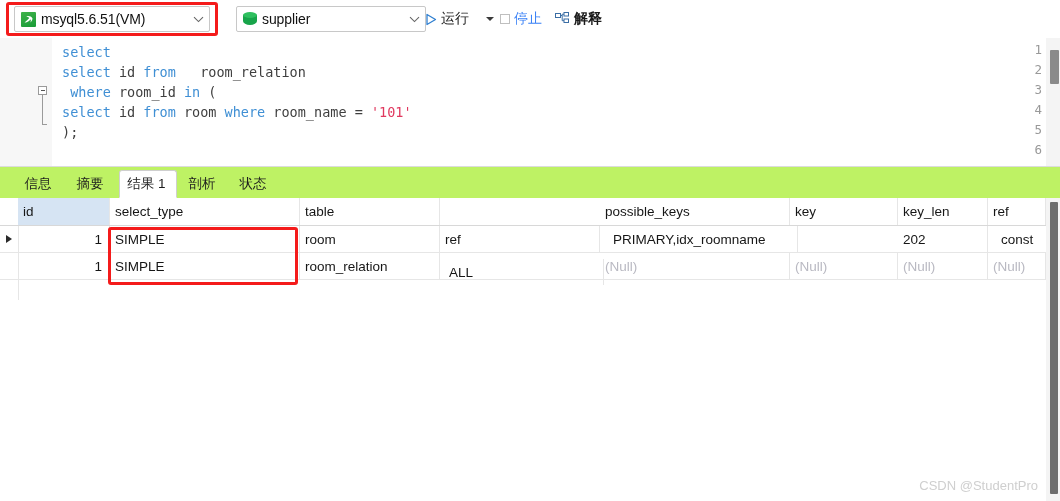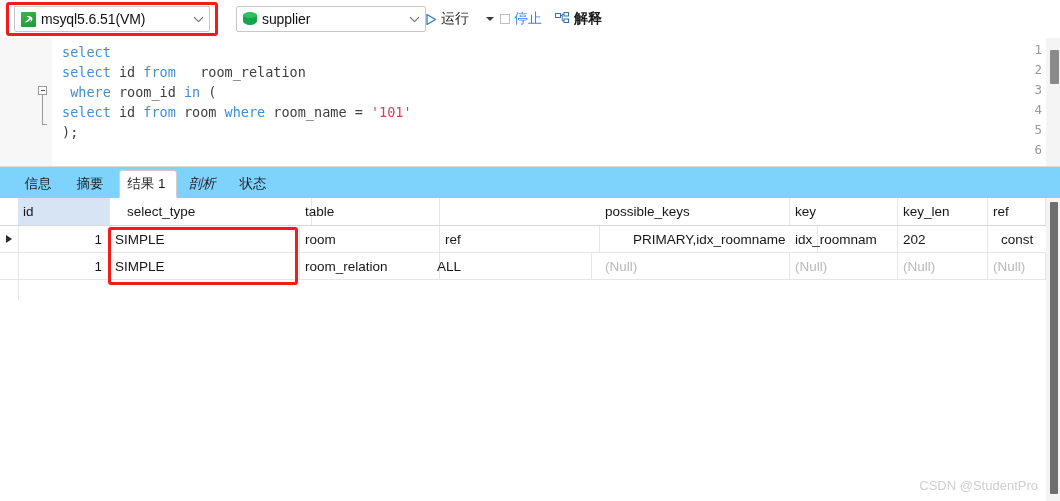--- a/index.html
+++ b/index.html
@@ -209,21 +209,21 @@
     width: 9px; height: 34px;
     background: #8a8a8a;
     border-radius: 1px;
   }
 
   
   .tabstrip {
     position: absolute;
     left: 0; top: 166px;
     width: 1060px; height: 32px;
-    background: #7dd3fc;
+    background: #bef264;
     border-top: 1px solid #dcdcdc;
   }
   .tabstrip::after {
     content: "";
     position: absolute;
     left: 0; bottom: 0;
     width: 1060px; height: 1px;
     background: #cfcfcf;
   }
   .tab {
@@ -417,57 +417,56 @@
 
   <div class="editor-vscroll">
     <div class="editor-vthumb"></div>
   </div>
 </div>
 
 <div class="tabstrip">
   <div class="tab" style="left:12px;  width:52px;">信息</div>
   <div class="tab" style="left:64px;  width:52px;">摘要</div>
   <div class="tab active" style="left:119px; width:58px;">结果 1</div>
-  <div class="tab" style="left:178px; width:48px;font-style:italic;">剖析</div>
+  <div class="tab" style="left:178px; width:48px;">剖析</div>
   <div class="tab" style="left:228px; width:50px;">状态</div>
 </div>
 
 <div class="grid">
 
   <div class="grid-row row-head">
     <div class="rowmarker"></div>
     <div class="cell hdr-sel" style="left:18px;  width:92px;">id</div>
-    <div class="cell" style="left:122px; width:190px;">select_type</div>
+    <div class="cell" style="left:110px; width:190px;">select_type</div>
     <div class="cell" style="left:300px; width:140px;">table</div>
     <div class="cell" style="left:600px; width:190px;">possible_keys</div>
     <div class="cell" style="left:790px; width:108px;">key</div>
     <div class="cell" style="left:898px; width:90px;">key_len</div>
     <div class="cell" style="left:988px; width:58px;">ref</div>
   </div>
 
   <div class="grid-row row-1">
     <div class="rowmarker">
       <span class="tri"></span>
     </div>
     <div class="cell num" style="left:18px;  width:92px;">1</div>
     <div class="cell" style="left:110px; width:190px;">SIMPLE</div>
     <div class="cell" style="left:300px; width:140px;">room</div>
     <div class="cell" style="left:440px; width:160px;">ref</div>
-    <div class="cell" style="left:628px; width:190px;">PRIMARY,idx_roomname</div>
-    <div class="cell" style="left:790px; width:108px;">idx_roomnam</div>
+    <div class="cell" style="left:608px; width:190px;">PRIMARY,idx_roomname</div>
     <div class="cell" style="left:898px; width:90px;">202</div>
     <div class="cell" style="left:988px; width:58px;margin-left:8px;">const</div>
   </div>
 
   <div class="grid-row row-2">
     <div class="rowmarker"></div>
     <div class="cell num" style="left:18px;  width:92px;">1</div>
     <div class="cell" style="left:110px; width:190px;">SIMPLE</div>
     <div class="cell" style="left:300px; width:140px;">room_relation</div>
-    <div class="cell" style="left:432px; width:160px;">ALL</div>
+    <div class="cell" style="left:444px; width:160px;margin-top:6px;">ALL</div>
     <div class="cell null" style="left:600px; width:190px;">(Null)</div>
     <div class="cell null" style="left:790px; width:108px;">(Null)</div>
     <div class="cell null" style="left:898px; width:90px;">(Null)</div>
     <div class="cell null" style="left:988px; width:58px;">(Null)</div>
   </div>
 
   <div class="grid-row row-3">
     <div class="rowmarker"></div>
   </div>
 </div>

